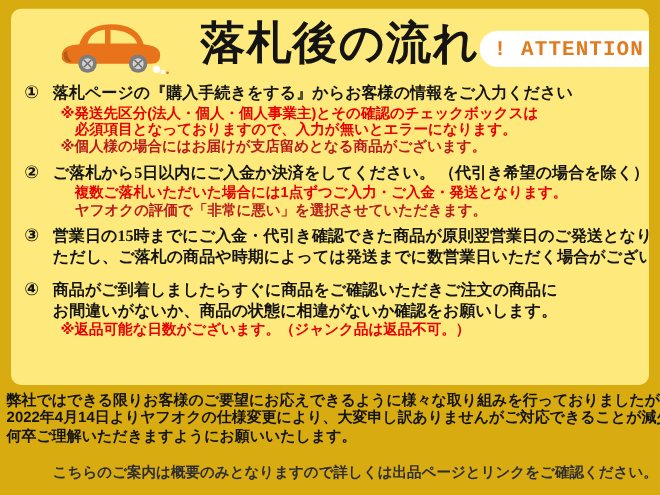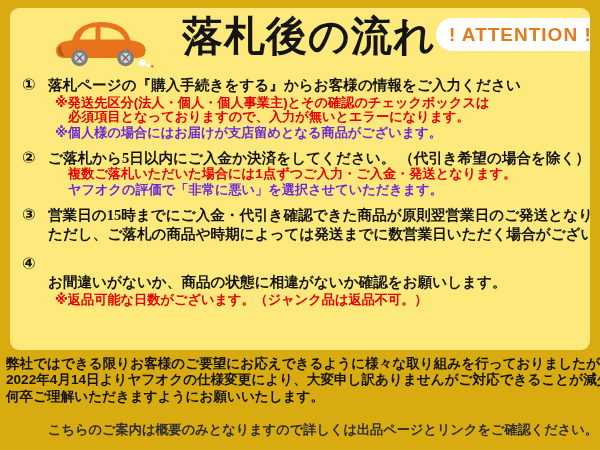--- a/index.html
+++ b/index.html
@@ -9,41 +9,41 @@
     font-family:"Liberation Sans","DejaVu Sans",sans-serif;
     font-weight:bold;
     -webkit-font-smoothing:antialiased;
   }
   .stage{position:relative;width:600px;height:450px;}
   .panel{
     position:absolute;left:10px;top:8px;width:580px;height:342px;
     background:#fde97c;border-radius:9px;overflow:hidden;
   }
   
-  .header{display:flex;align-items:flex-start;height:62px;padding:6px 8px 0 42px;box-sizing:border-box;}
+  .header{display:flex;align-items:center;height:62px;padding:6px 8px 0 42px;box-sizing:border-box;font-family:Liberation Mono, monospace;}
   .car{width:102px;height:56px;flex:none;}
   .title{
     flex:none;margin-left:28px;margin-top:2px;
     font-size:41px;line-height:1;color:#141414;letter-spacing:1px;white-space:nowrap;
   }
   .badge{
     margin-left:auto;margin-right:8px;margin-top:4px;
     background:#ffffff;border-radius:18px;
     padding:6px 13px 5px 13px;
     color:#e07b1e;font-size:19px;letter-spacing:1px;white-space:nowrap;
   }
   
   .steps{padding:6px 0 0 12px;}
   .step{margin-bottom:8px;}
   .step-line{display:flex;align-items:flex-start;white-space:nowrap;}
   .num{flex:none;width:26px;font-size:16px;line-height:18px;color:#141414;}
   .num-space{flex:none;width:26px;}
   .t{font-size:14.6px;line-height:18.5px;color:#141414;white-space:nowrap;font-family:Liberation Serif, serif;}
-  .sub{font-size:13.2px;line-height:15.4px;white-space:nowrap;margin-left:33px;color:#6d28d9;}
-  .sub.cont{margin-left:46px;font-family:Liberation Mono, monospace;}
+  .sub{font-size:13.2px;line-height:15.4px;white-space:nowrap;margin-left:33px;color:#b91c1c;}
+  .sub.cont{margin-left:46px;}
   .red{color:#e60000;}
   .mb-extra{margin-bottom:12px;}
   
   .footer{position:absolute;left:6px;top:356px;width:592px;color:#141414;}
   .footer p{margin:0;font-size:13.6px;line-height:16.4px;white-space:nowrap;}
   .footer .note{margin-top:17px;padding-left:22px;font-size:13.2px;color:#2e2e32;text-align:right;}
 </style>
 </head>
 <body>
 
@@ -106,20 +106,21 @@
         </div>
         <div class="step-line">
           <span class="num-space"></span>
           <span class="t">ただし、ご落札の商品や時期によっては発送までに数営業日いただく場合がございます。</span>
         </div>
       </section>
 
       <section class="step">
         <div class="step-line">
           <span class="num">④</span>
+          <span class="t">商品がご到着しましたらすぐに商品をご確認いただきご注文の商品に</span>
         </div>
         <div class="step-line">
           <span class="num-space"></span>
           <span class="t">お間違いがないか、商品の状態に相違がないか確認をお願いします。</span>
         </div>
         <div class="sub red">※返品可能な日数がございます。（ジャンク品は返品不可。）</div>
       </section>
 
     </div>
   </div>

